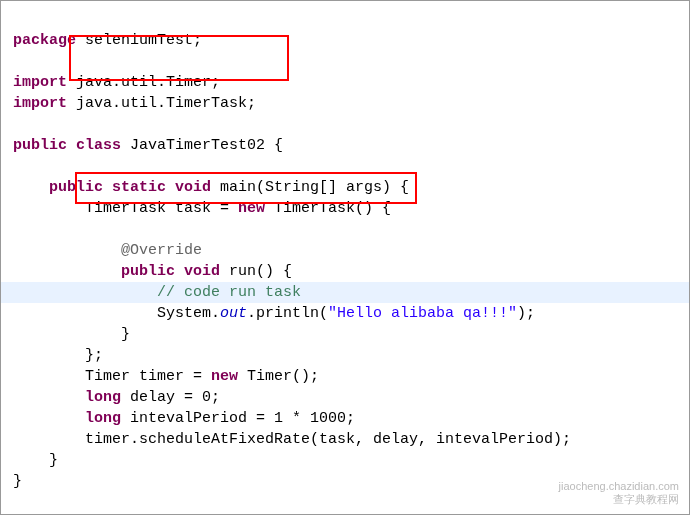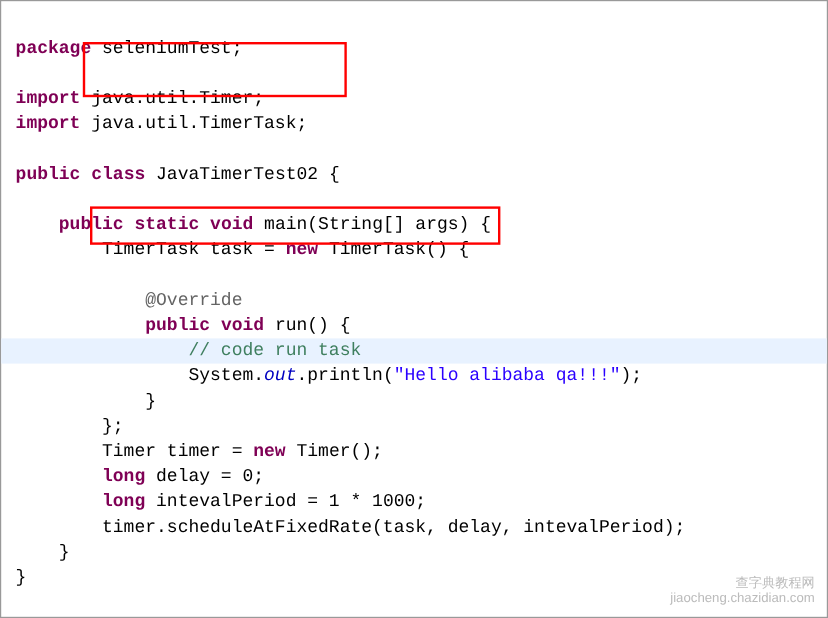--- a/index.html
+++ b/index.html
@@ -75,15 +75,15 @@
 <span>        <span class="kw">long</span><span class="plain"> intevalPeriod = 1 * 1000;</span></span>
 <span>        <span class="plain">timer.scheduleAtFixedRate(task, delay, intevalPeriod);</span></span>
 <span>    <span class="plain">}</span></span>
 <span><span class="plain">}</span></span>
 </div>
 
 <div class="red-box" style="left:68px; top:34px; width:220px; height:46px;"></div>
 <div class="red-box" style="left:74px; top:171px; width:342px; height:32px;"></div>
 
 <div class="watermark">
+  <div>jiaocheng.chazidian.com</div>
   <div>查字典教程网</div>
-  <div>jiaocheng.chazidian.com</div>
 </div>
 
 </body></html>

